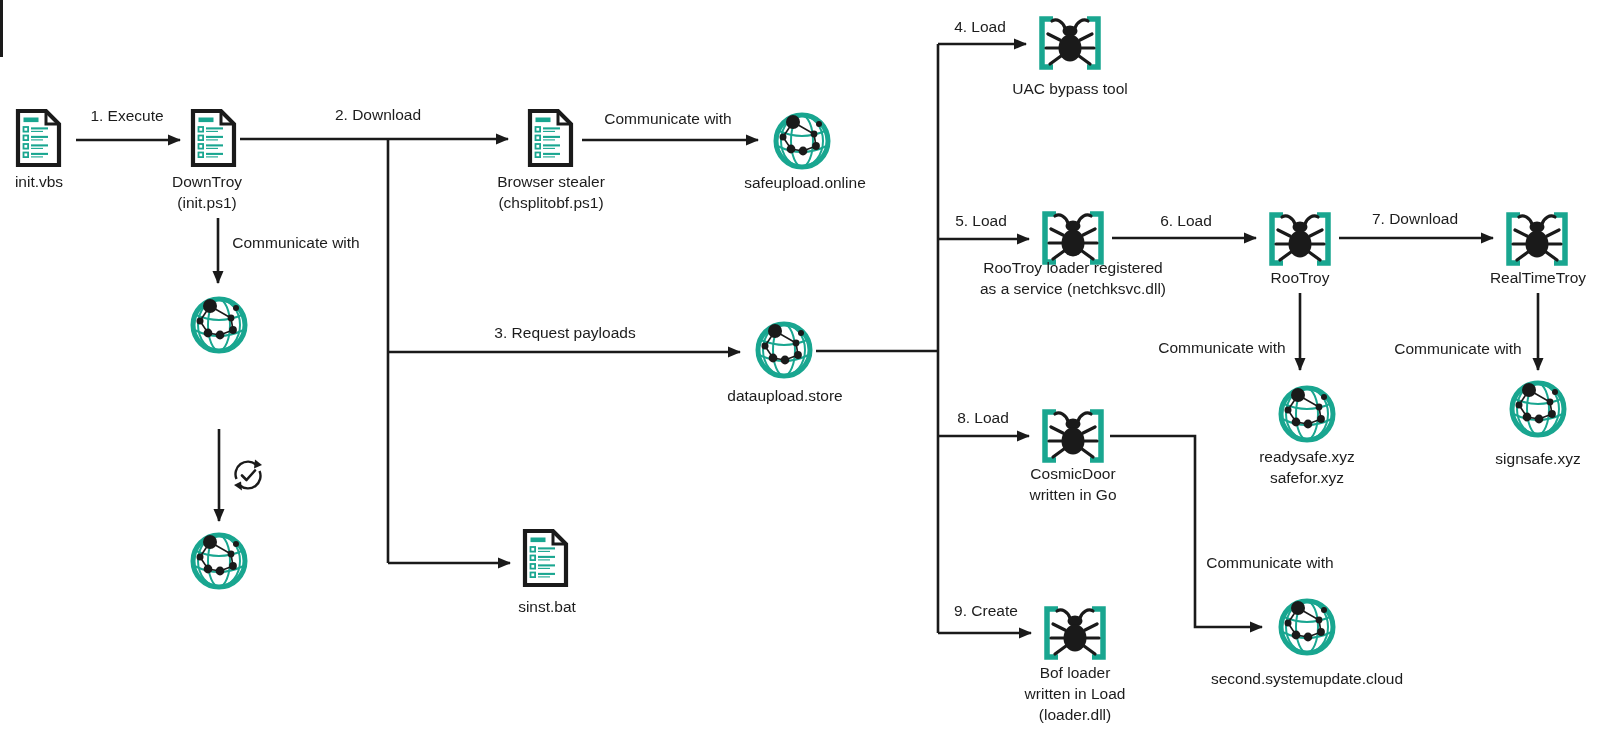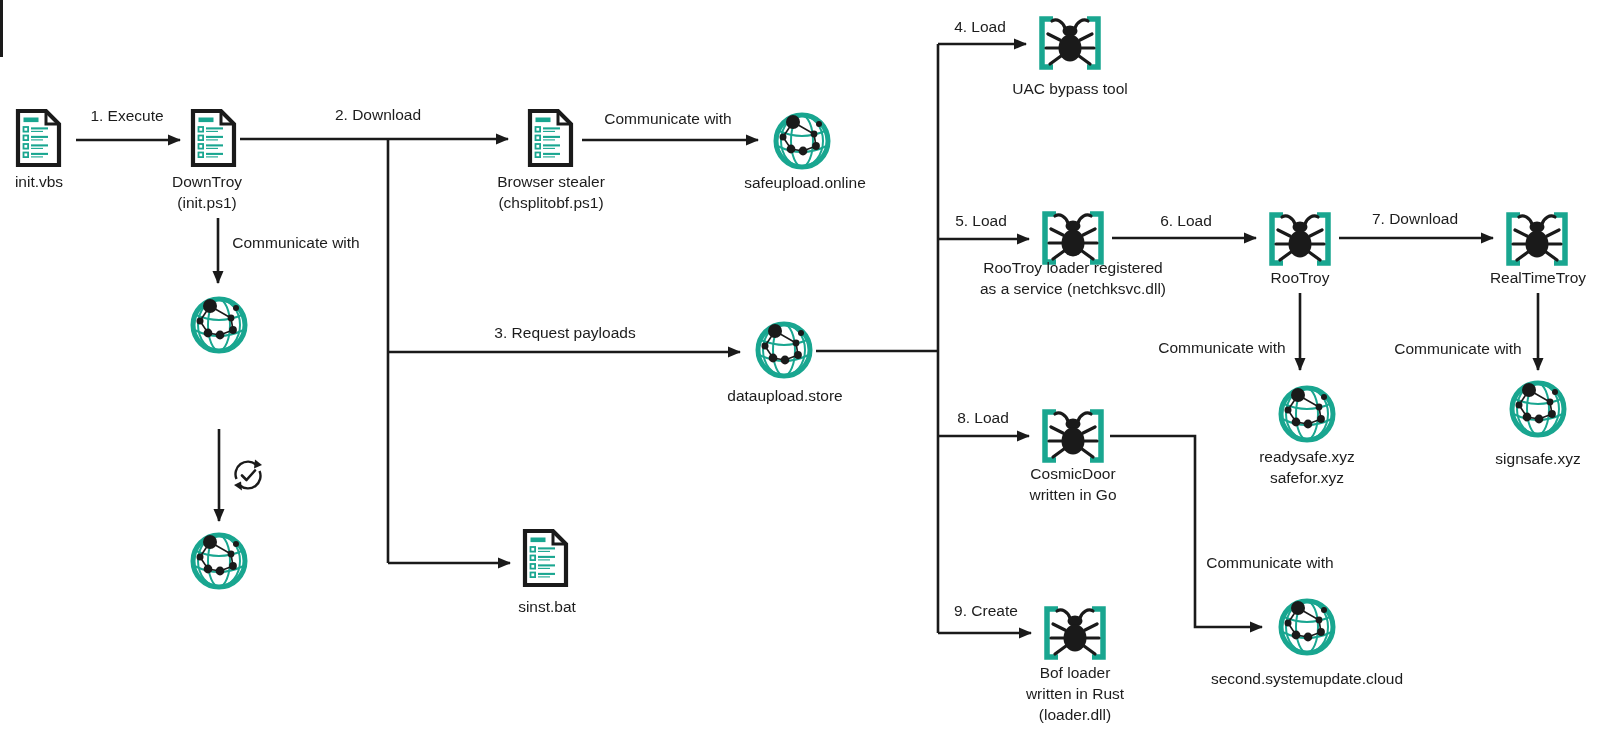--- a/index.html
+++ b/index.html
@@ -279,17 +279,17 @@
   </div>
   <div class="lbl" style="left:1073px;top:463px">
     <div>CosmicDoor</div>
     <div>written in Go</div>
   </div>
   <div class="lbl" style="left:1307px;top:668px">
     <div>second.systemupdate.cloud</div>
   </div>
   <div class="lbl" style="left:1075px;top:662px">
     <div>Bof loader</div>
-    <div>written in Rust</div>
+    <div>written in Load</div>
     <div>(loader.dll)</div>
   </div>
 
 </div>
 
 </body></html>

